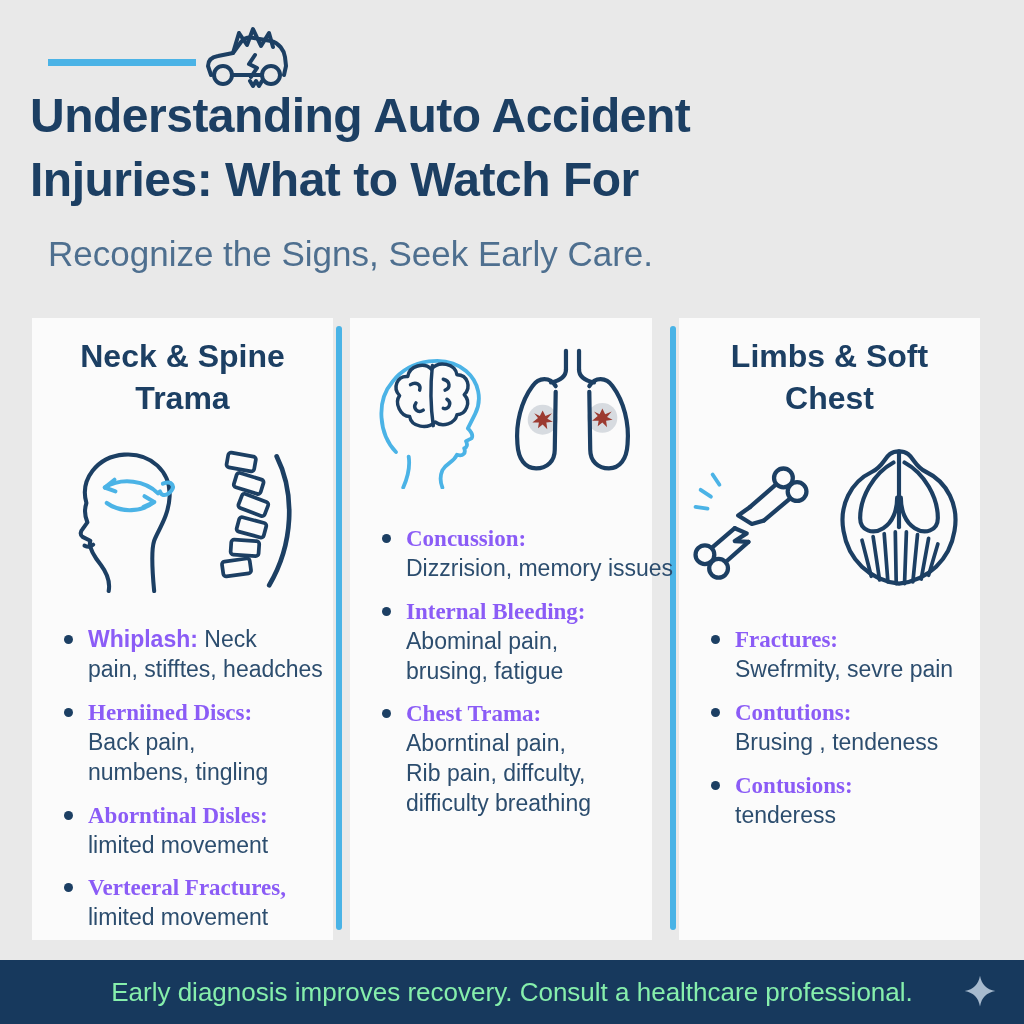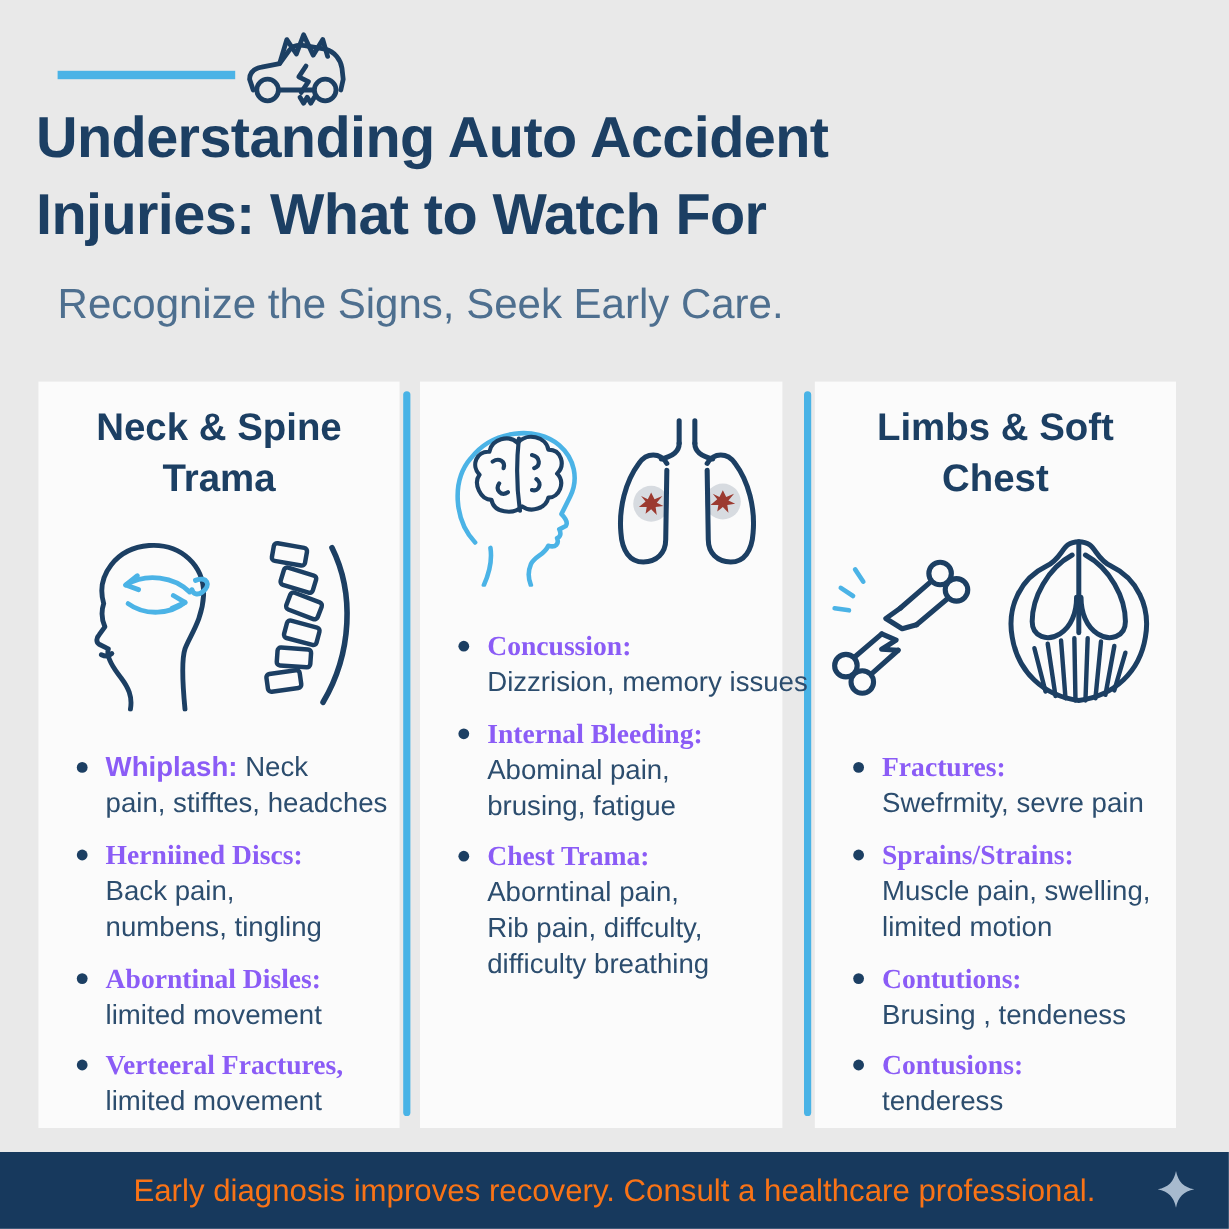--- a/index.html
+++ b/index.html
@@ -43,21 +43,21 @@
     border-radius:50%;background:#1c3f63;
   }
   .term{font-weight:bold;color:#8b5cf6;}
   .term.block{display:block;font-family:Liberation Serif, serif;}
   .desc{white-space:pre-line;}
   .desc.nowrap{white-space:pre;}
   .footer{
     position:absolute;left:0;bottom:0;width:1024px;height:64px;background:#17395d;
     display:flex;align-items:center;justify-content:center;
   }
-  .footer-text{color:#f97316;font-size:26px;}
+  .footer-text{color:#86efac;font-size:26px;}
   .sparkle{position:absolute;right:26px;top:14px;}
   svg{display:block;}
 </style>
 </head>
 <body>
 
 <div class="accent-line"></div>
 
 <div class="car-icon">
   <svg width="92" height="68" viewBox="0 0 92 68">
@@ -211,22 +211,20 @@
           <path d="M86,151 L88,95"></path>
           <path d="M95,149 L100,98"></path>
           <path d="M104,146 L112,102"></path>
           <path d="M112,142 L122,108"></path>
         </g>
       </g>
     </svg>
   </div>
   <ul class="bullets">
     <li><span class="term block">Fractures:</span><span class="desc nowrap">Swefrmity, sevre pain</span></li>
-    <li><span class="term block">Sprains/Strains:</span><span class="desc">Muscle pain, swelling,
-limited motion</span></li>
     <li><span class="term block">Contutions:</span><span class="desc">Brusing , tendeness</span></li>
     <li><span class="term block">Contusions:</span><span class="desc">tenderess</span></li>
   </ul>
 </div>
 
 <div class="footer">
   <div class="footer-text">Early diagnosis improves recovery. Consult a healthcare professional.</div>
   <div class="sparkle">
     <svg width="36" height="36" viewBox="0 0 40 40">
       <path d="M20,2 C22,12 27,17 37,19 C27,21 22,26 20,36 C18,26 13,21 3,19 C13,17 18,12 20,2 Z" fill="#a7bace"></path>

